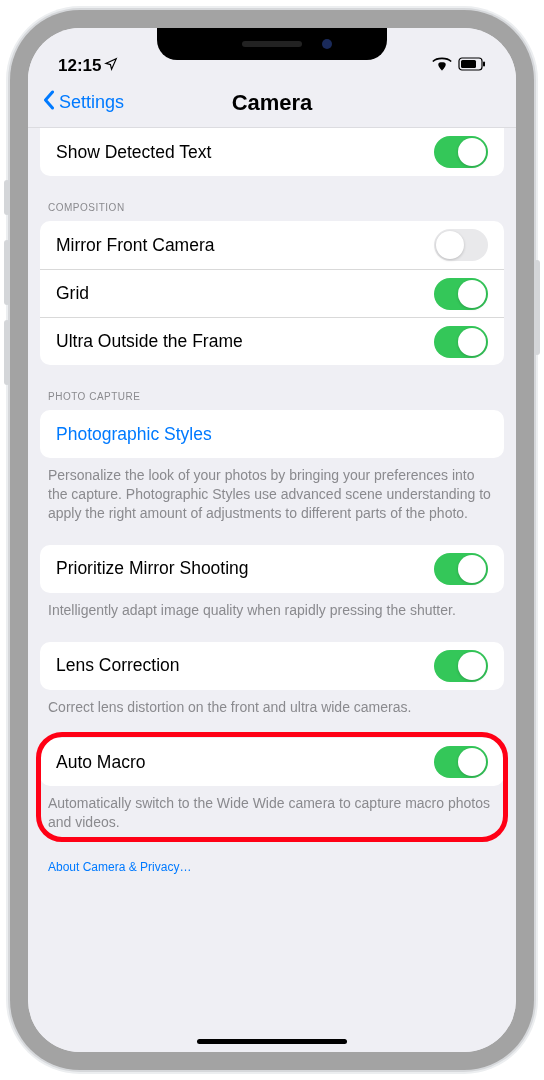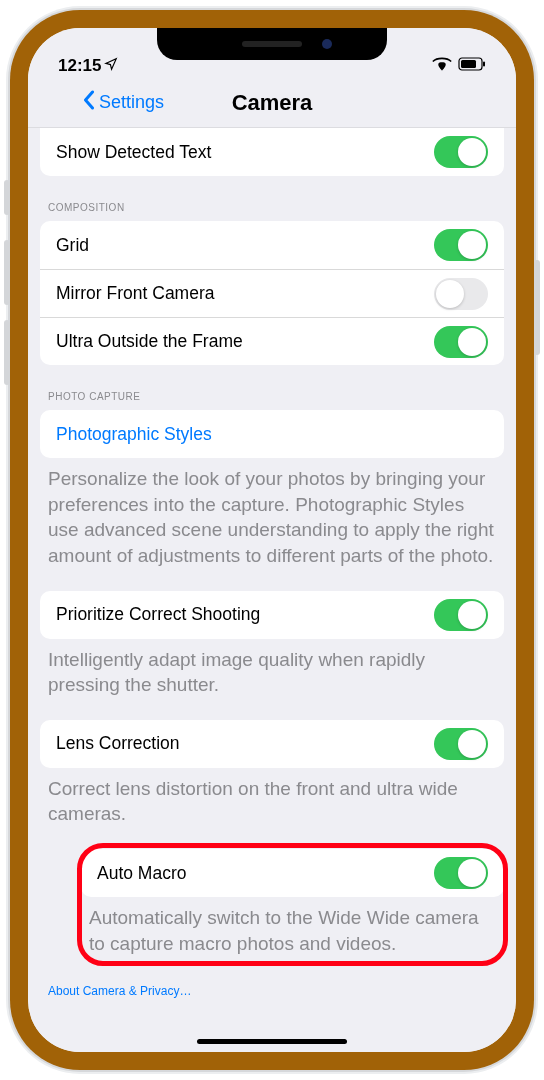--- a/index.html
+++ b/index.html
@@ -6,21 +6,21 @@
   body {
     background: #fff;
     font-family: -apple-system, BlinkMacSystemFont, "Segoe UI", Helvetica, Arial, sans-serif;
     display: flex;
     justify-content: center;
     padding: 10px 0;
   }
   .phone-frame {
     width: 524px;
     height: 1060px;
-    background: #a16207;
+    background: #a3a3a3;
     border-radius: 70px;
     padding: 18px;
     position: relative;
     box-shadow: 0 0 0 2px #d6d8db, 0 0 0 4px #eceef0;
   }
   .side-button {
     position: absolute;
     background: #d4d6d9;
     border-radius: 3px;
   }
@@ -68,21 +68,20 @@
   .status-left { display: flex; align-items: center; gap: 3px; }
   .status-right { display: flex; align-items: center; gap: 6px; }
   .wifi-icon, .battery-icon, .loc-icon { display: inline-block; }
   .nav-bar {
     height: 50px;
     background: #efeff4;
     display: flex;
     align-items: center;
     position: relative;
     border-bottom: 0.5px solid rgba(0,0,0,0.08);
-    padding-left: 40px;
   }
   .back-btn {
     display: flex;
     align-items: center;
     color: #007aff;
     font-size: 18px;
     padding-left: 14px;
     gap: 4px;
   }
   .nav-title {
@@ -99,21 +98,21 @@
     background: #efeff4;
   }
   .group-header {
     font-size: 10px;
     color: #8a8a8e;
     letter-spacing: 0.5px;
     padding: 26px 20px 8px 20px;
     text-transform: uppercase;
   }
   .group-footer {
-    font-size: 19px;
+    font-size: 14px;
     color: #8a8a8e;
     padding: 8px 20px 4px 20px;
     line-height: 1.35;
   }
   .cell-block {
     background: #fff;
     margin: 0 12px;
     border-radius: 10px;
     overflow: hidden;
   }
@@ -238,28 +237,28 @@
           <span>Show Detected Text</span>
           <div class="toggle on">
               <div class="knob"></div>
             </div>
         </div>
       </div>
 
       <div class="group-header">COMPOSITION</div>
       <div class="cell-block">
         <div class="cell">
-          <span>Grid</span>
-          <div class="toggle on">
-              <div class="knob"></div>
-            </div>
-        </div>
-        <div class="cell">
           <span>Mirror Front Camera</span>
           <div class="toggle off">
+              <div class="knob"></div>
+            </div>
+        </div>
+        <div class="cell">
+          <span>Grid</span>
+          <div class="toggle on">
               <div class="knob"></div>
             </div>
         </div>
         <div class="cell">
           <span>Ultra Outside the Frame</span>
           <div class="toggle on">
               <div class="knob"></div>
             </div>
         </div>
       </div>
@@ -268,41 +267,41 @@
       <div class="cell-block">
         <div class="cell link">
           <span>Photographic Styles</span>
         </div>
       </div>
       <div class="group-footer">Personalize the look of your photos by bringing your preferences into the capture. Photographic Styles use advanced scene understanding to apply the right amount of adjustments to different parts of the photo.</div>
 
       <div class="spacer"></div>
       <div class="cell-block">
         <div class="cell">
-          <span>Prioritize Correct Shooting</span>
+          <span>Prioritize Mirror Shooting</span>
           <div class="toggle on">
               <div class="knob"></div>
             </div>
         </div>
       </div>
       <div class="group-footer">Intelligently adapt image quality when rapidly pressing the shutter.</div>
 
       <div class="spacer"></div>
       <div class="cell-block">
         <div class="cell">
           <span>Lens Correction</span>
           <div class="toggle on">
               <div class="knob"></div>
             </div>
         </div>
       </div>
       <div class="group-footer">Correct lens distortion on the front and ultra wide cameras.</div>
 
       <div class="spacer"></div>
-      <div style="position:relative; padding-bottom:4px;margin-left:41px;">
+      <div style="position:relative; padding-bottom:4px;">
         <div class="cell-block">
           <div class="cell">
             <span>Auto Macro</span>
             <div class="toggle on">
                 <div class="knob"></div>
               </div>
           </div>
         </div>
         <div class="group-footer">Automatically switch to the Wide Wide camera to capture macro photos and videos.</div>
         <div class="highlight" style="left:8px; right:8px; top:-6px; bottom:-2px;"></div>

